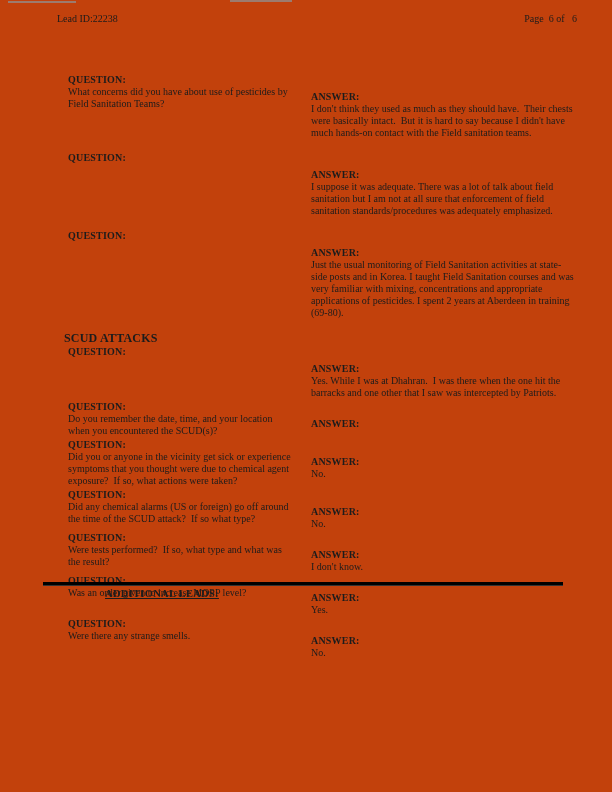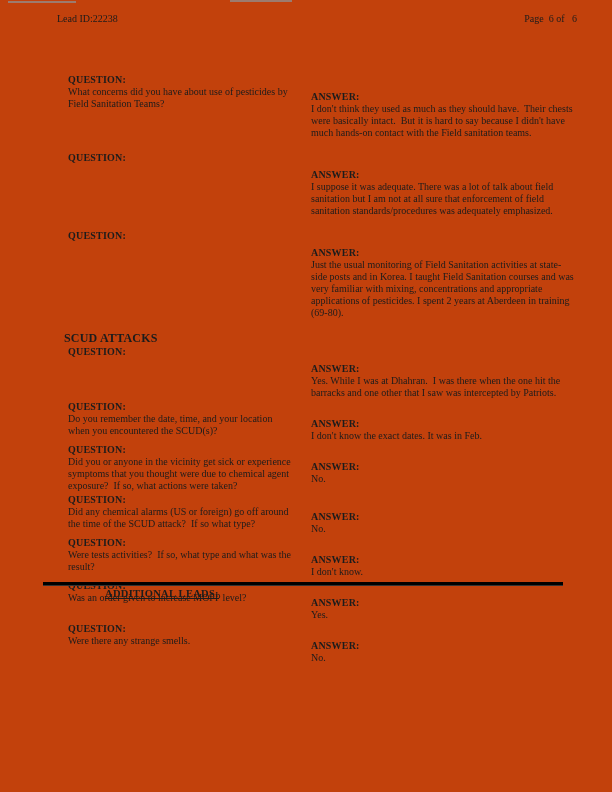--- a/index.html
+++ b/index.html
@@ -149,21 +149,20 @@
       </div>
     </div>
 
     <div class="qa-block">
       <div class="qa-col qa-q">
         <div class="qa-label">QUESTION:</div>
         <div class="qa-text">Do you remember the date, time, and your location when you encountered the SCUD(s)?</div>
       </div>
       <div class="qa-col qa-a">
         <div class="qa-label">ANSWER:</div>
-        <div class="qa-text">I don't know the exact dates. It was in Feb.</div>
       </div>
     </div>
 
     <div class="qa-block">
       <div class="qa-col qa-q">
         <div class="qa-label">QUESTION:</div>
         <div class="qa-text">Did you or anyone in the vicinity get sick or experience symptoms that you thought were due to chemical agent exposure?  If so, what actions were taken?</div>
       </div>
       <div class="qa-col qa-a">
         <div class="qa-label">ANSWER:</div>
@@ -178,21 +177,21 @@
       </div>
       <div class="qa-col qa-a">
         <div class="qa-label">ANSWER:</div>
         <div class="qa-text">No.</div>
       </div>
     </div>
 
     <div class="qa-block">
       <div class="qa-col qa-q">
         <div class="qa-label">QUESTION:</div>
-        <div class="qa-text">Were tests activities?  If so, what type and what was the result?</div>
+        <div class="qa-text">Were tests performed?  If so, what type and what was the result?</div>
       </div>
       <div class="qa-col qa-a">
         <div class="qa-label">ANSWER:</div>
         <div class="qa-text">I don't know.</div>
       </div>
     </div>
 
     <div class="qa-block">
       <div class="qa-col qa-q">
         <div class="qa-label">QUESTION:</div>

